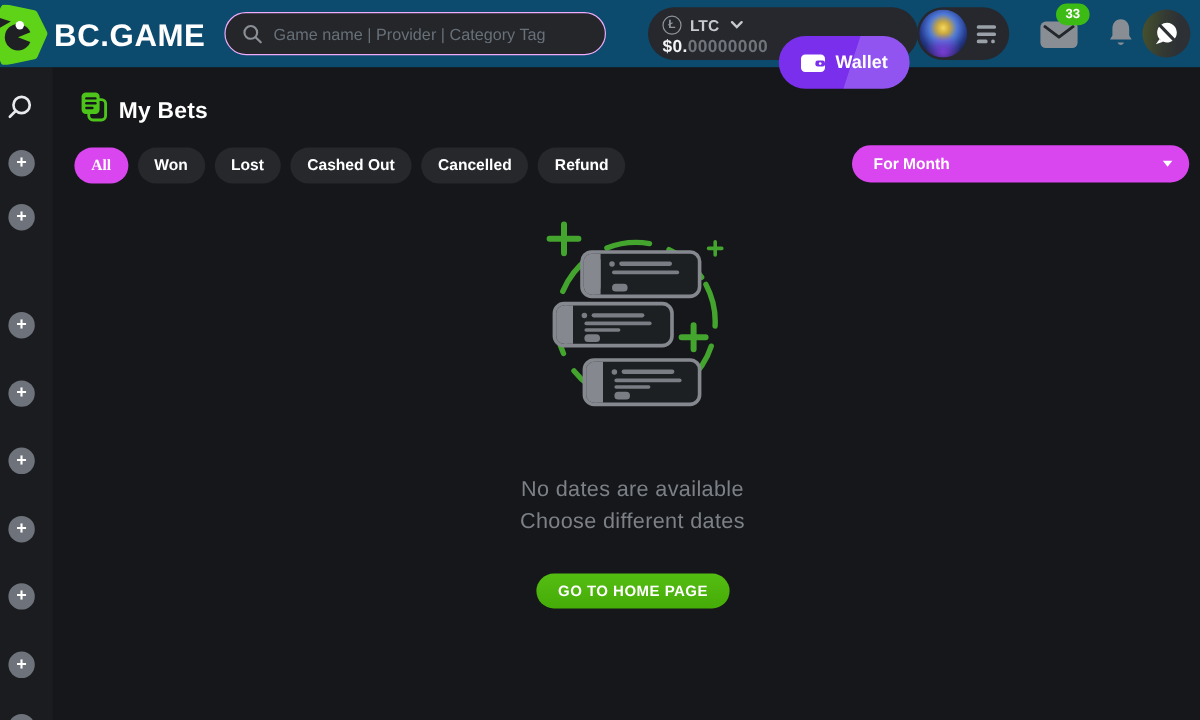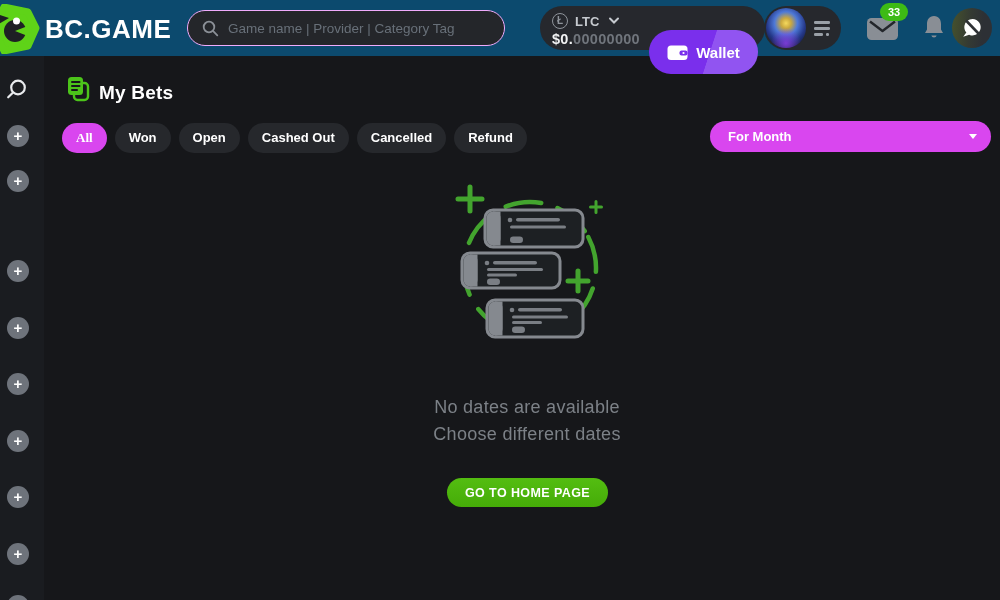--- a/index.html
+++ b/index.html
@@ -189,21 +189,21 @@
         <path d="M7 7 H14.5"></path>
         <path d="M7 11 H14.5"></path>
         <path d="M7 15 H12"></path>
       </g>
     </svg>
     <h1 class="page-title">My Bets</h1>
 
     <div class="chips">
       <button class="chip active">All</button>
       <button class="chip">Won</button>
-      <button class="chip">Open</button>
+      <button class="chip">Lost</button>
       <button class="chip">Cashed Out</button>
       <button class="chip">Cancelled</button>
       <button class="chip">Refund</button>
     </div>
 
     <div class="dropdown">
       <span class="dd-label">For Month</span>
       <span class="caret"></span>
     </div>
 

